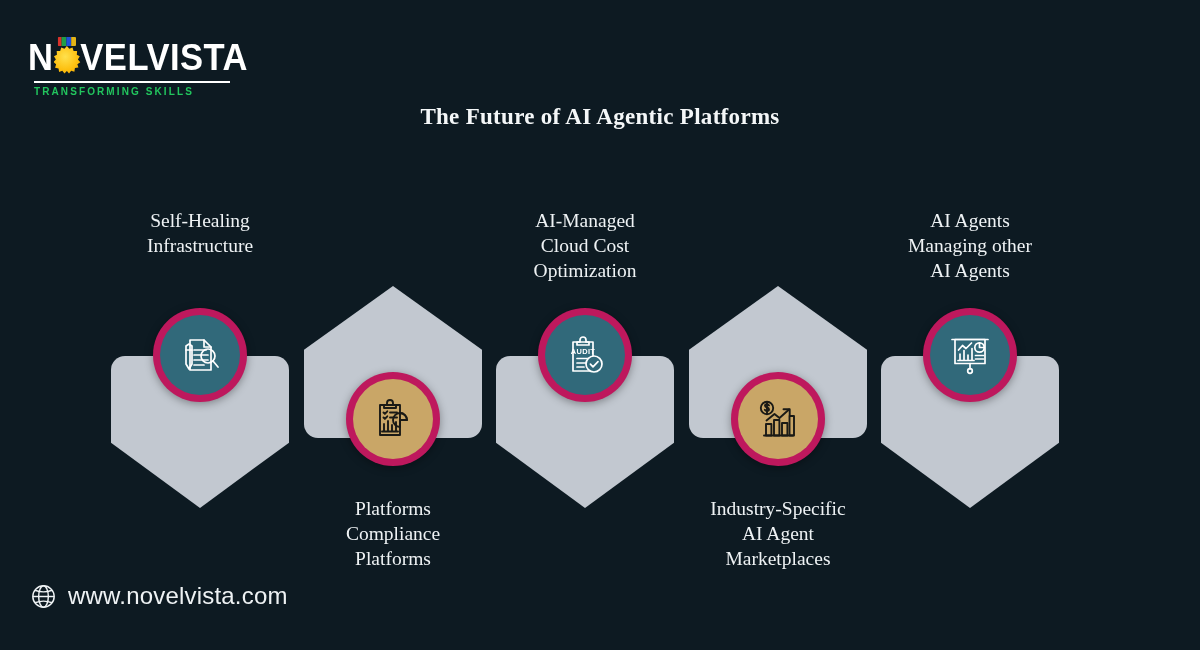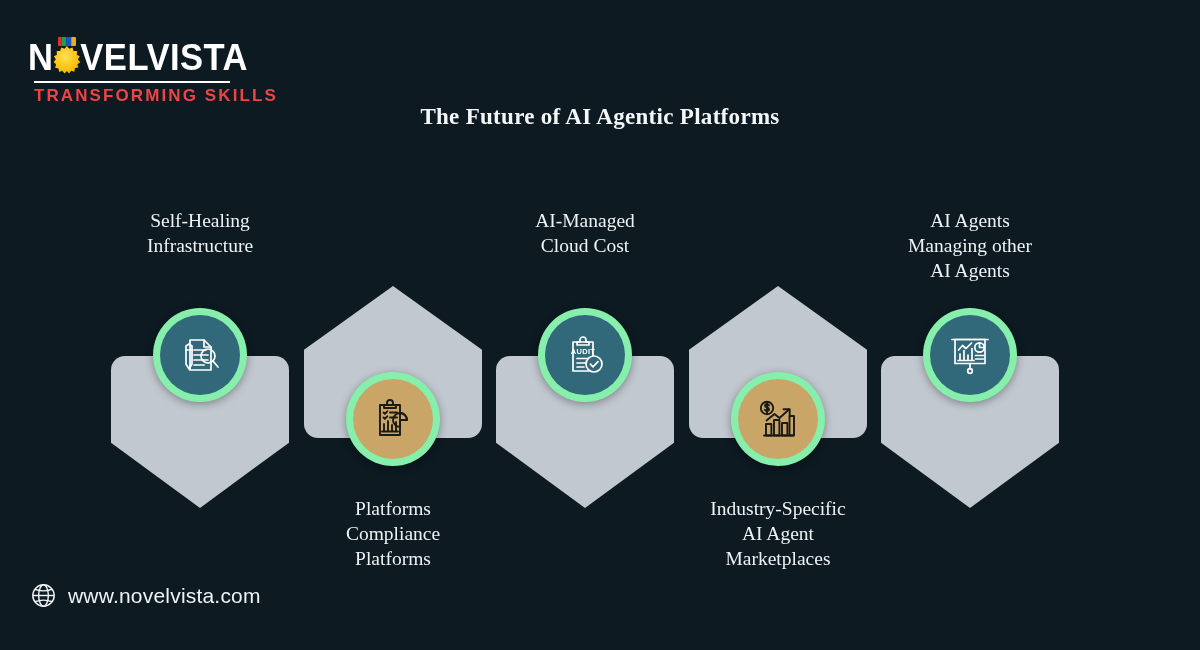--- a/index.html
+++ b/index.html
@@ -56,24 +56,24 @@
     overflow:hidden;
   }
   .logo-flag i { flex:1; height:100%; display:block; }
   .logo-rule {
     position:absolute; left:6px; top:43px;
     width:196px; height:2px; background:#ffffff;
   }
   .logo-tag {
     position:absolute; left:6px; top:48px;
     font-family:"Liberation Sans", sans-serif;
-    font-size:17px;
+    font-size:10px;
     font-weight:bold;
     letter-spacing:2.1px;
-    color:#ef4444;
+    color:#22c55e;
     white-space:nowrap;
   }
 
   
   .title {
     position:absolute; left:0; top:104px; width:1200px;
     text-align:center;
     font-family:"Liberation Serif", serif;
     font-weight:bold;
     font-size:23px;
@@ -99,21 +99,21 @@
   .shape.up {
     top:0;
     clip-path: polygon(50% 0%, 100% 42%, 100% 100%, 0% 100%, 0% 42%);
     border-radius:14px;
   }
 
   .badge {
     position:absolute;
     width:94px; height:94px;
     border-radius:50%;
-    background:#86efac;
+    background:#be185d;
     left:53px;
     display:flex; align-items:center; justify-content:center;
     box-shadow:0 2px 8px rgba(0,0,0,0.35);
   }
   .badge .disc {
     width:80px; height:80px;
     border-radius:50%;
     display:flex; align-items:center; justify-content:center;
   }
   .badge .disc svg { display:block; }
@@ -129,21 +129,21 @@
   }
 
   
   .footer {
     position:absolute; left:30px; top:582px;
     display:flex; align-items:center; gap:11px;
   }
   .footer .globe { width:27px; height:27px; display:block; }
   .footer .url {
     font-family:"Liberation Sans", sans-serif;
-    font-size:21px;
+    font-size:24px;
     color:#eef2f4;
     letter-spacing:0.2px;
   }
 </style>
 </head>
 <body>
 
 <div class="canvas" style="background: rgb(13, 26, 34);">
 
   <div class="logo">
@@ -224,20 +224,21 @@
       <line x1="16" y1="32" x2="26" y2="32"></line>
       <line x1="16" y1="36" x2="23" y2="36"></line>
       <circle cx="33" cy="33" r="8" fill="#31697a"></circle>
       <path d="M29.4 33.2l2.6 2.6 5-5.2"></path>
     </svg>
           </div>
         </div>
         <div class="caption" style="top: 194px;">
           <div>AI-Managed</div>
           <div>Cloud Cost</div>
+          <div>Optimization</div>
         </div>
       </div>
       <div class="item" style="left: 678px; top: 0px;">
         <div class="shape up" style="top: 272px;"></div>
         <div class="badge" style="top: 358px;">
           <div class="disc" style="background: rgb(201, 166, 103);">
     <svg width="48" height="48" viewBox="0 0 48 48" fill="none" stroke="#1a1a16" stroke-width="1.9" stroke-linecap="round" stroke-linejoin="round">
       <circle cx="13" cy="13" r="6.2"></circle>
       <path d="M15 10.4c-.5-.8-1.3-1.2-2.1-1.2-1.1 0-1.9.7-1.9 1.6 0 2.2 4 1.2 4 3.5 0 1-.9 1.7-2 1.7-.9 0-1.7-.4-2.2-1.2"></path>
       <line x1="13" y1="7.6" x2="13" y2="18.4"></line>

